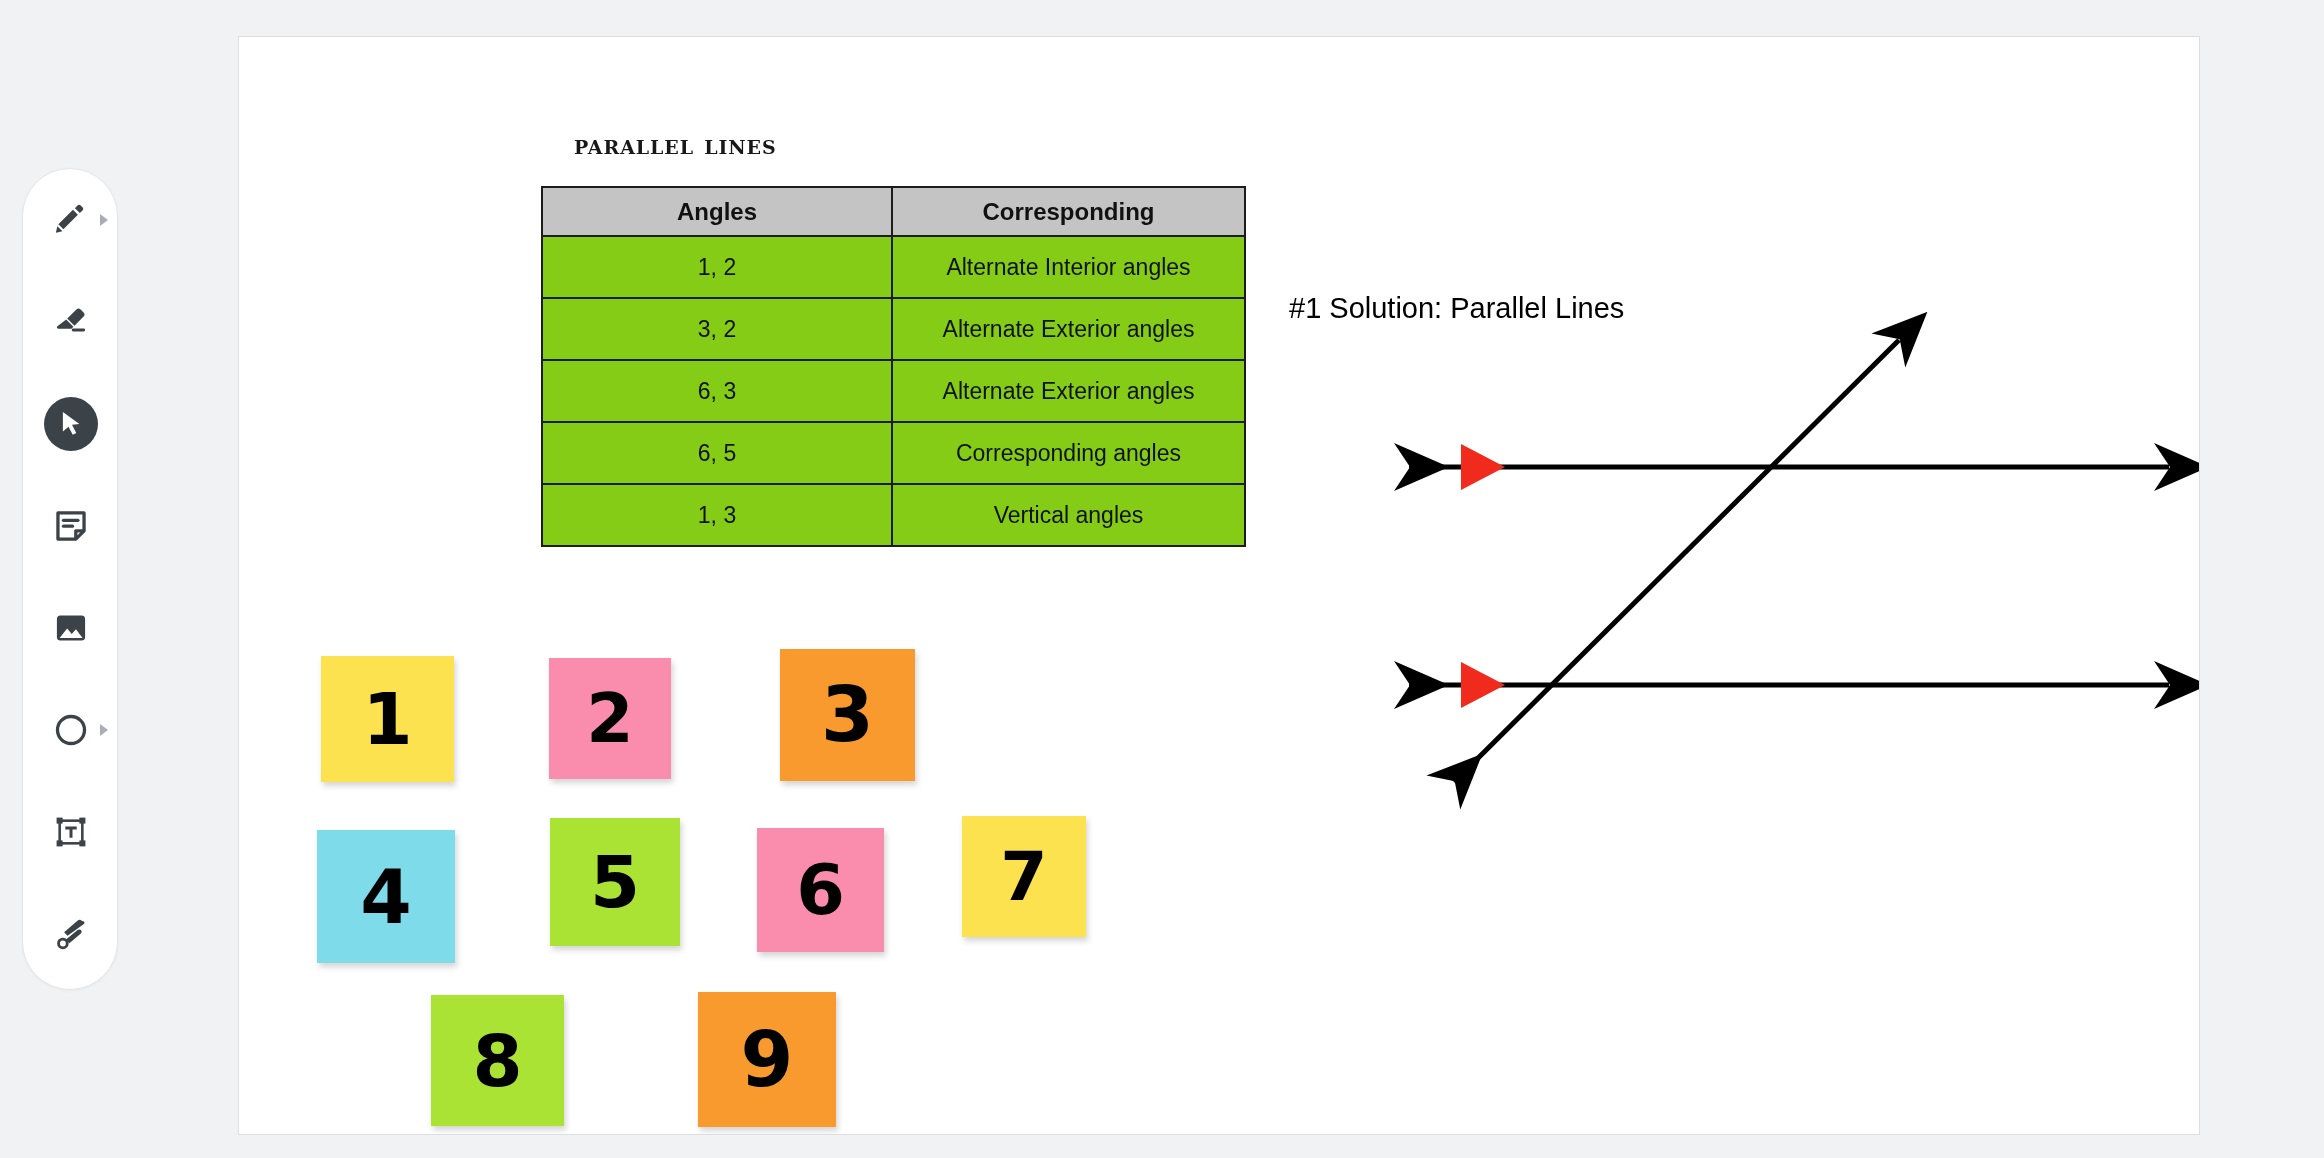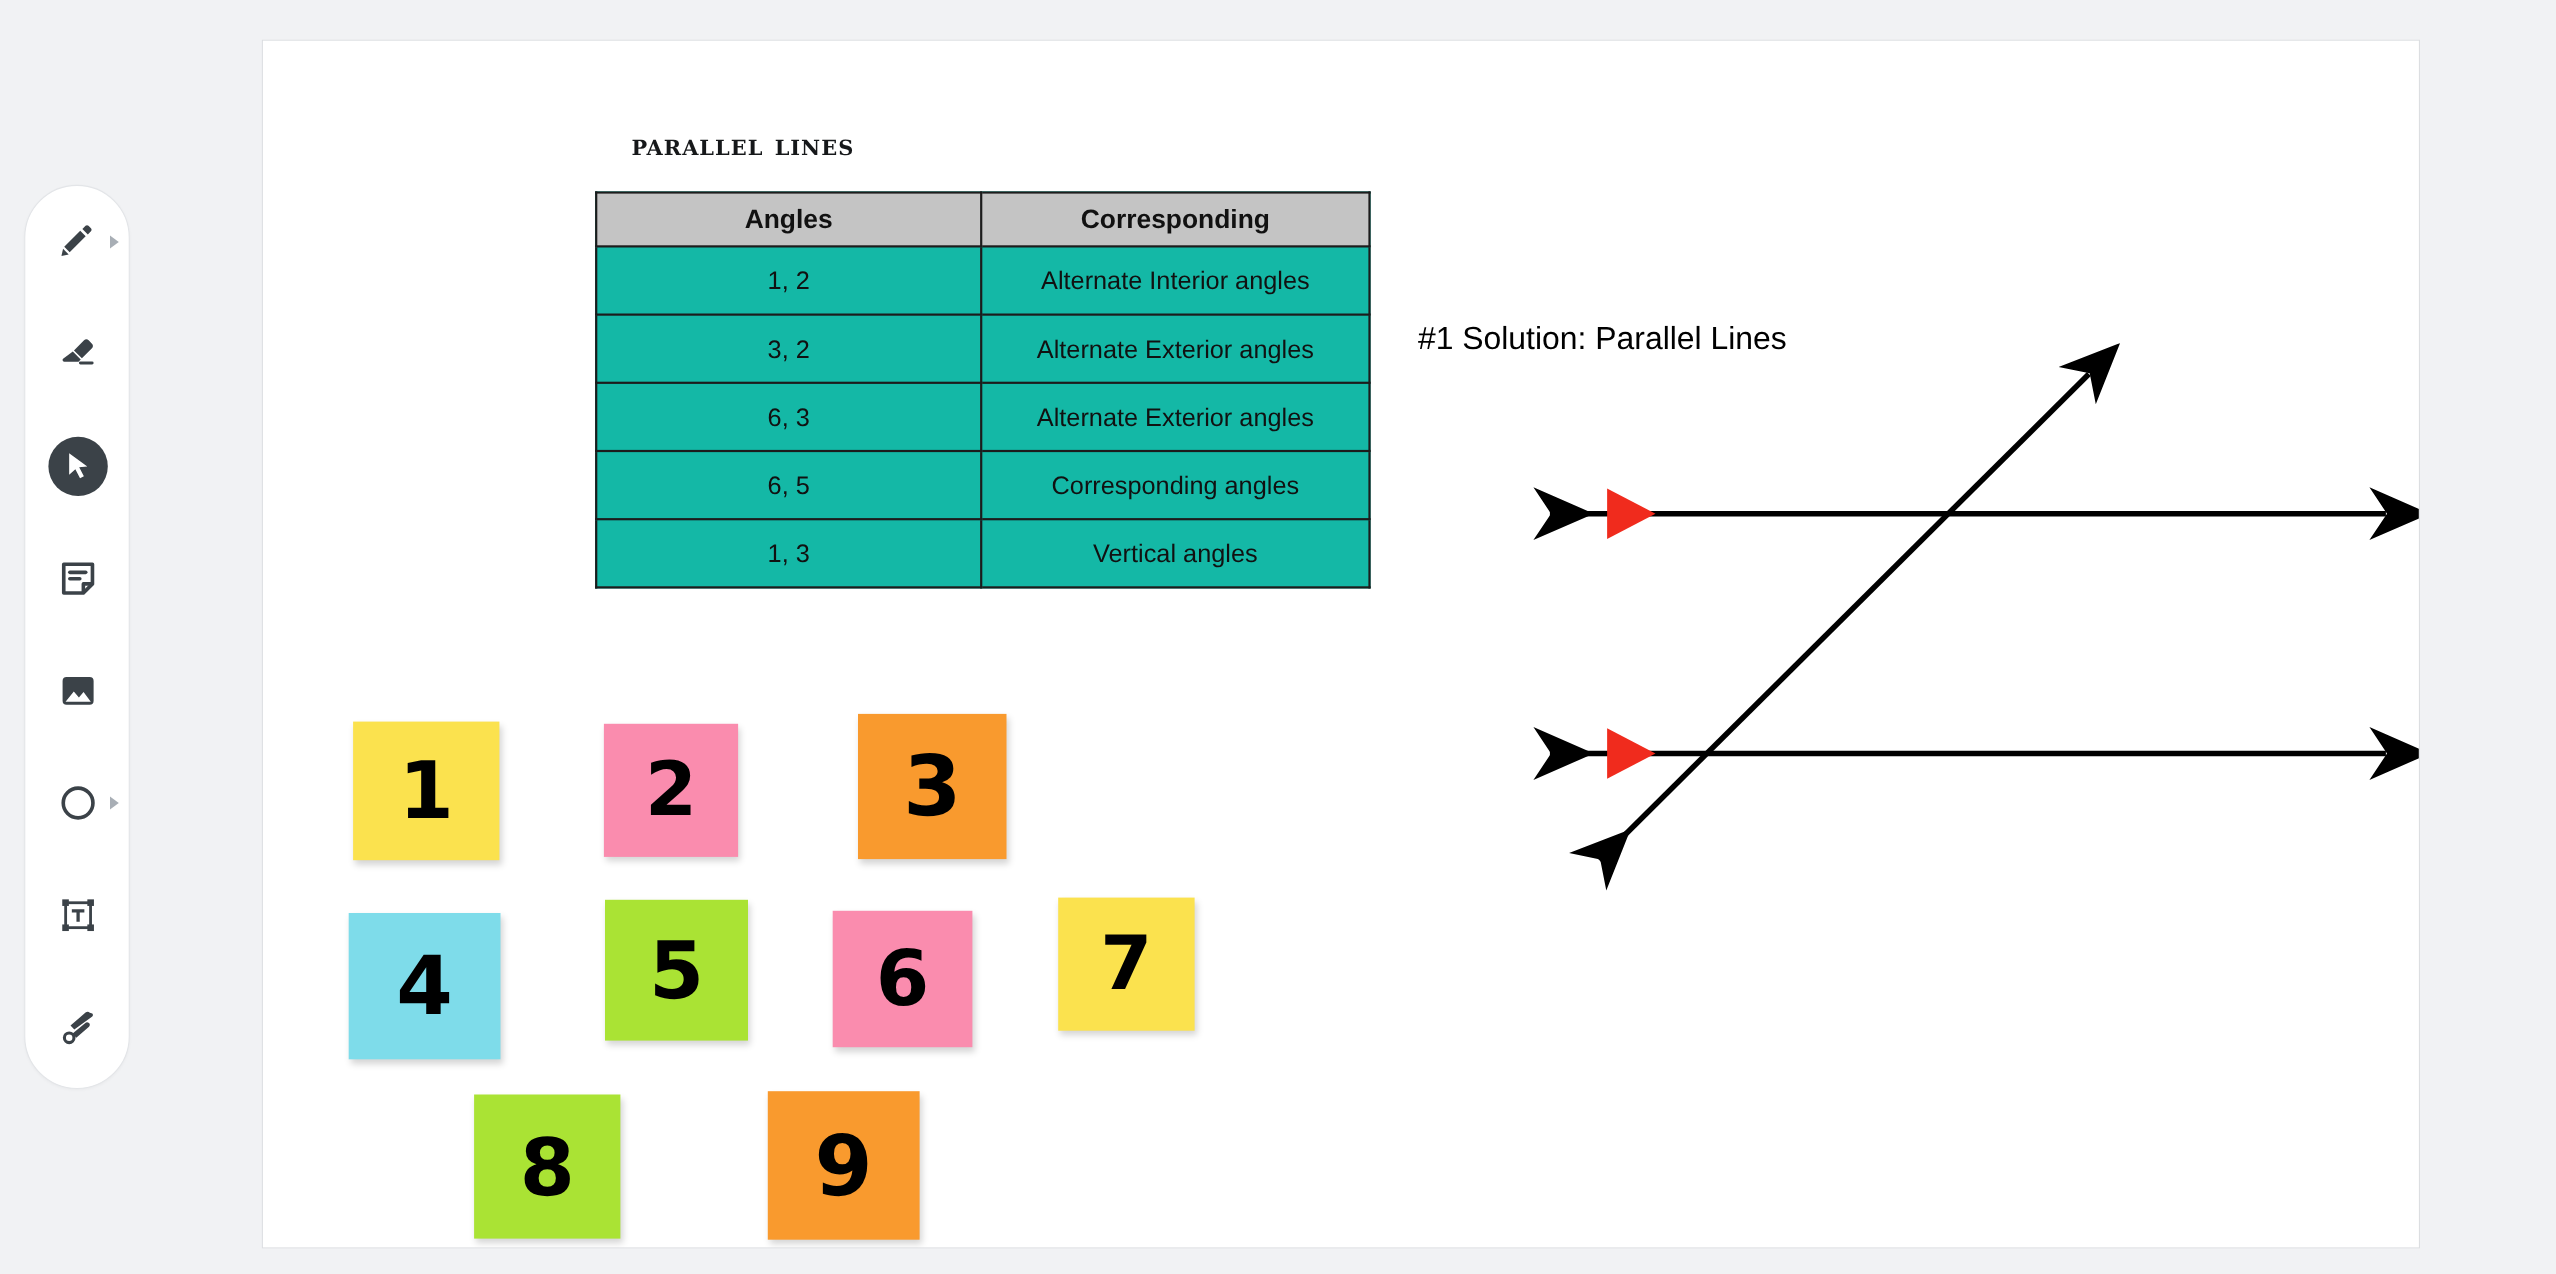--- a/index.html
+++ b/index.html
@@ -69,40 +69,40 @@
     right: 11px;
     top: 50%;
     transform: translateY(-50%);
     width: 0; height: 0;
     border-left: 8px solid #a8aeb5;
     border-top: 6px solid transparent;
     border-bottom: 6px solid transparent;
   }
 
   
-  #worksheet { position: absolute; left: 267px; top: 80px; width: 740px; }
+  #worksheet { position: absolute; left: 267px; top: 92px; width: 740px; }
 
   #worksheet-title {
     font-family: "DejaVu Serif", "Liberation Serif", serif;
     font-weight: bold;
     font-size: 27px;
     letter-spacing: 0.9px;
     color: #16181a;
     font-variant: small-caps;
     text-transform: lowercase;
     margin: 0 0 26px 68px;
   }
   #worksheet-title::first-letter { font-size: 27px; }
 
   table#angles-table {
     border-collapse: collapse;
     width: 703px;
     margin-left: 35px;
     table-layout: fixed;
-    background: #14b8a6;
+    background: #84cc16;
   }
   #angles-table th, #angles-table td {
     border: 2px solid #1c1c1c;
     text-align: center;
     color: #111;
     font-family: "Liberation Sans", sans-serif;
   }
   #angles-table th {
     background: #c4c4c4;
     font-size: 24px;

